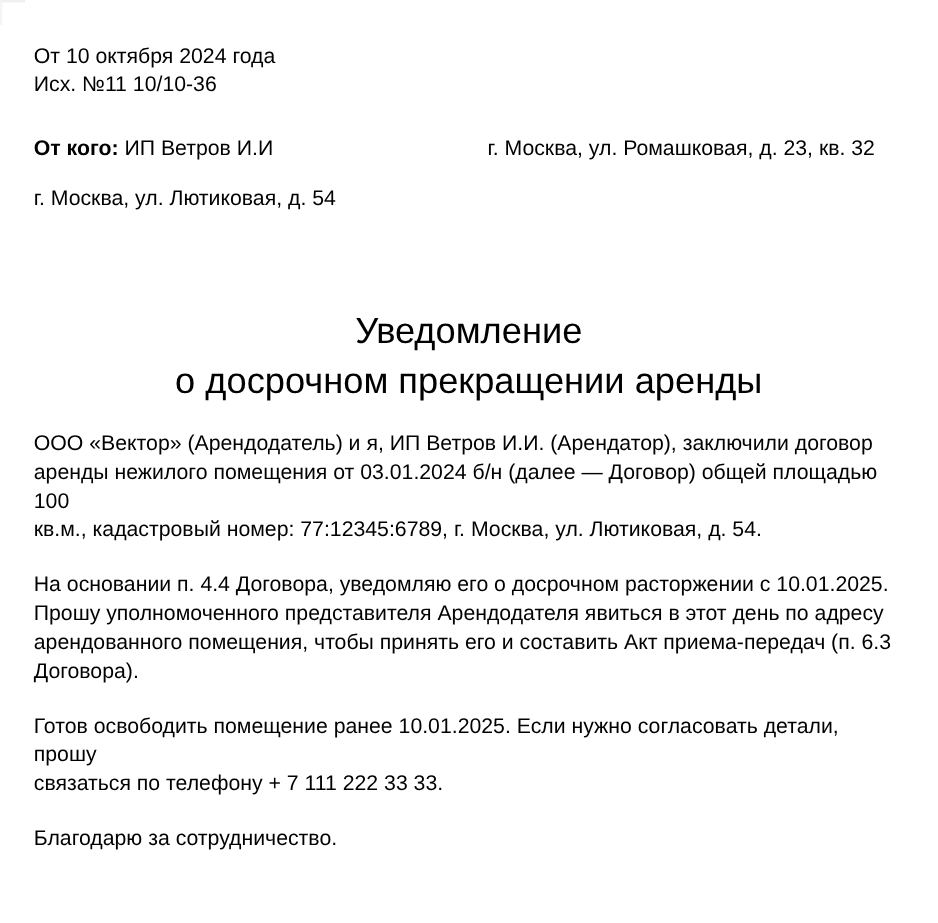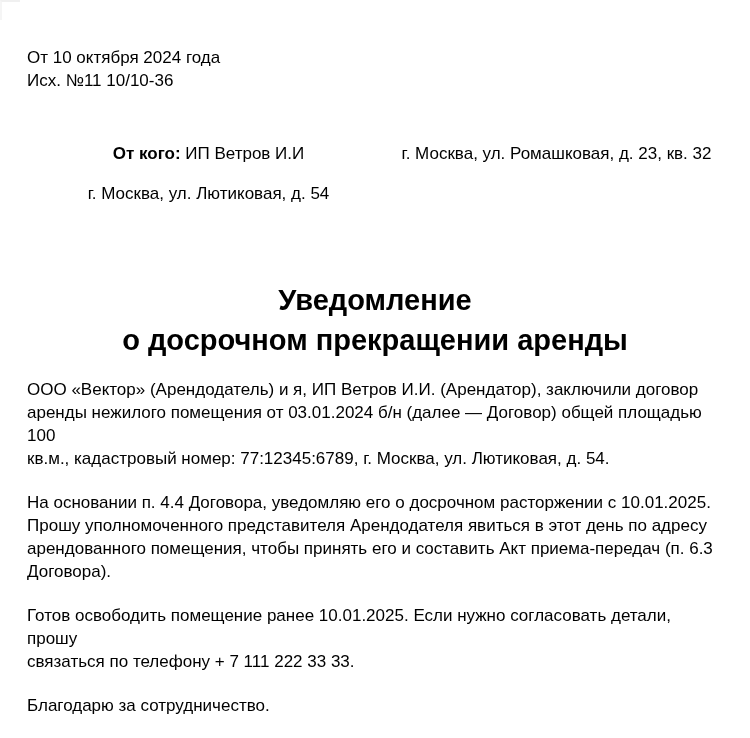--- a/index.html
+++ b/index.html
@@ -24,45 +24,44 @@
     border-top: 2px solid #ededed;
     border-left: 2px solid #f3f3f3;
     opacity: 0.8;
   }
   .doc {
     padding: 0 27px;
     font-size: 17px;
     line-height: 23px;
   }
   .head {
-    margin-top: 46px;
+    margin-top: 33px;
   }
   .head div {
     white-space: pre;
   }
   .parties {
-    margin-top: 50px;
-    text-align: center;
+    margin-top: 28px;
   }
   .party-row {
     display: grid;
     grid-template-columns: 363px auto;
     align-items: baseline;
   }
   .party-row + .party-row {
     margin-top: 17px;
   }
   .party-label {
     font-weight: bold;
   }
   .doc-title {
     margin: 75px 0 0 0;
     font-size: 29px;
     line-height: 40px;
-    font-weight: bold;
+    font-weight: normal;
     text-align: center;
     white-space: pre-line;
   }
   .body-text {
     margin-top: 18px;
   }
   .body-text p {
     margin: 0 0 21px 0;
     white-space: pre-line;
   }

